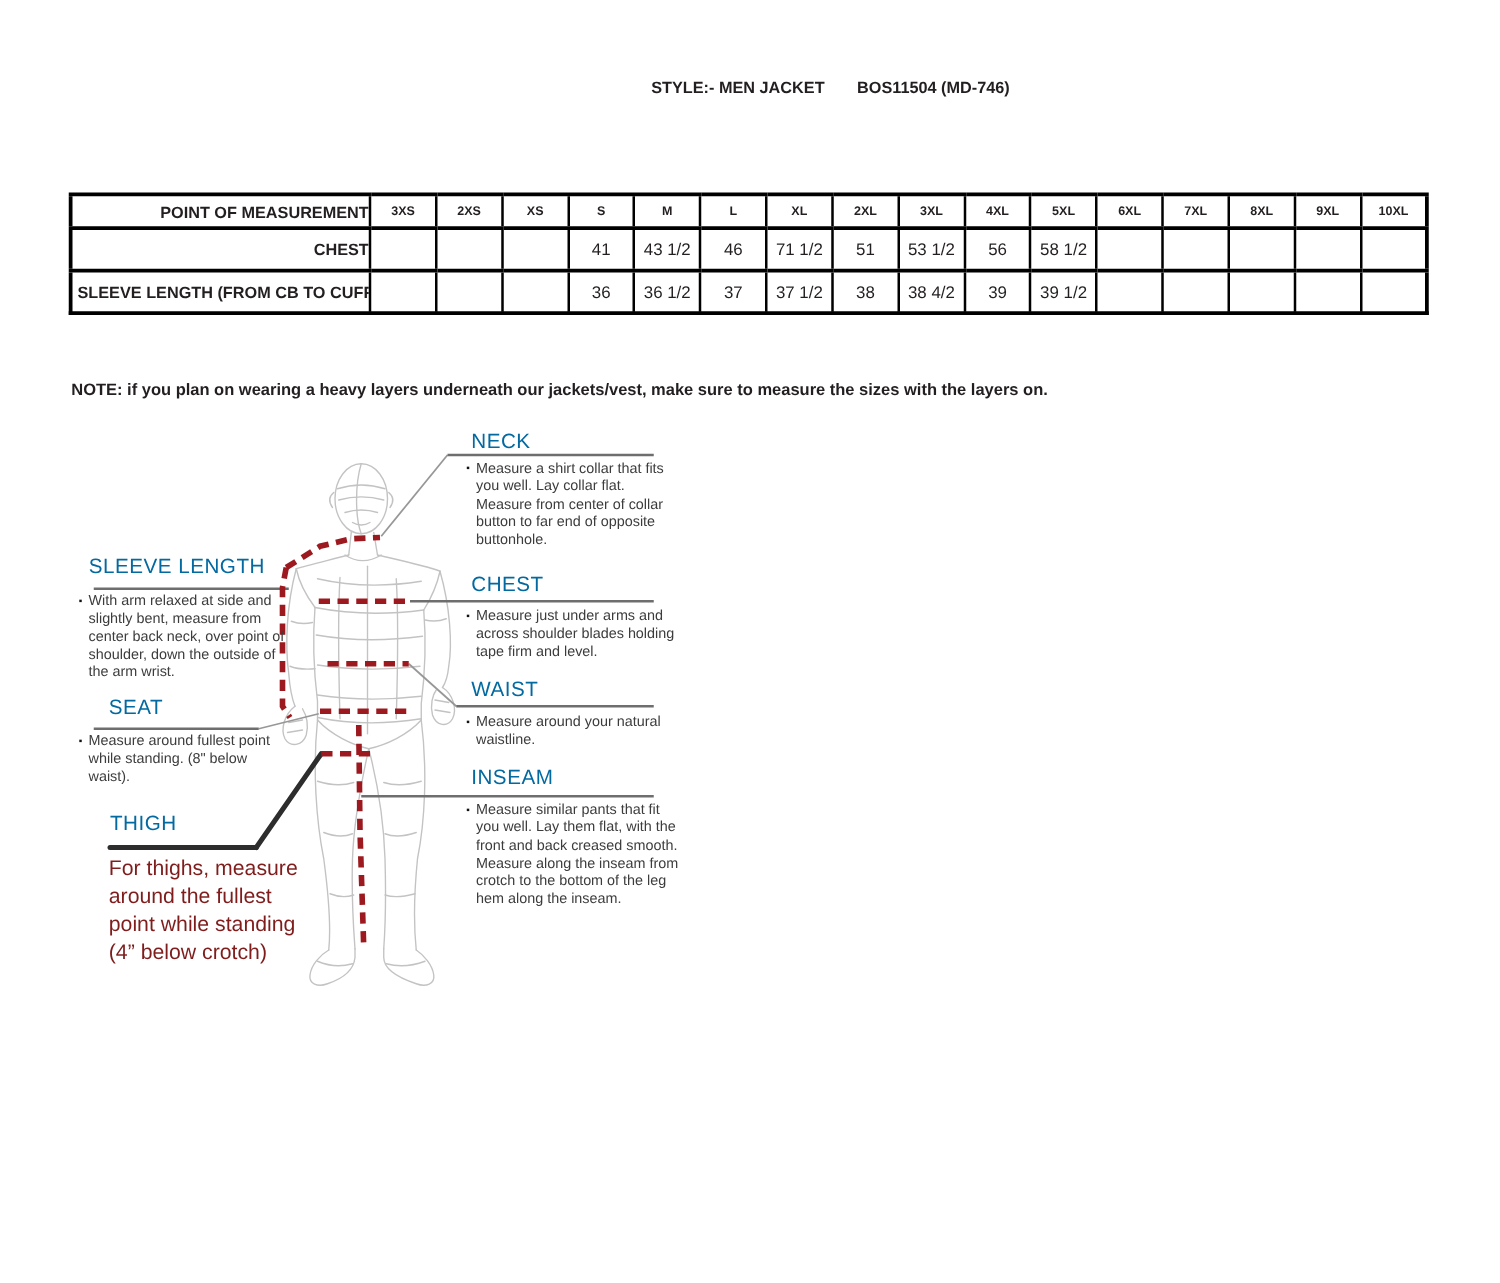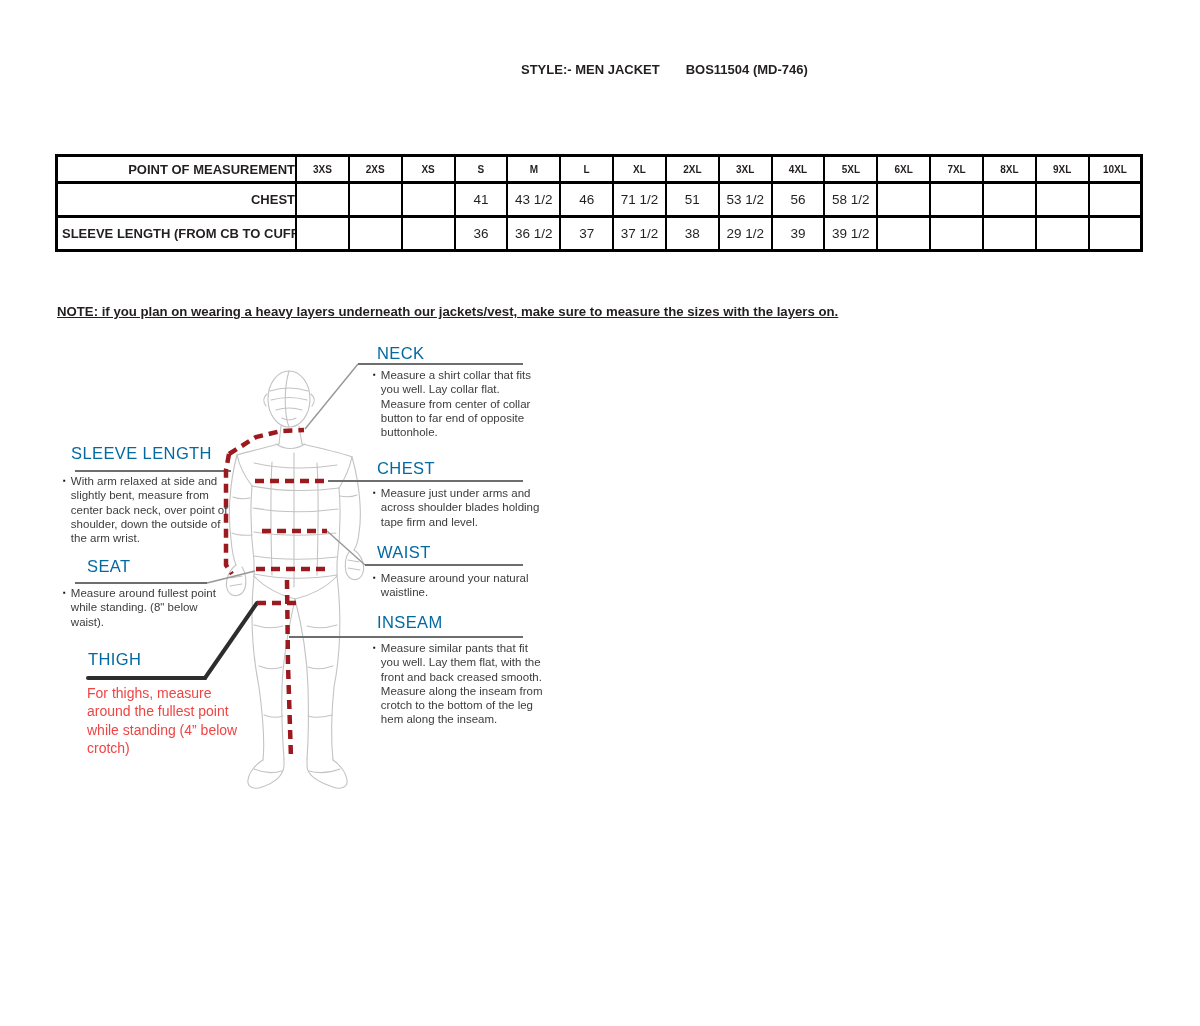--- a/index.html
+++ b/index.html
@@ -21,35 +21,35 @@
     border:2px solid #000;border-top-width:3px;
     text-align:center;padding:0;font-size:13.5px;color:#231f20;
     overflow:hidden;white-space:nowrap;
   }
   .size-table thead th{font-weight:bold;font-size:10px;height:24px;}
   .size-table tbody td{height:31px;font-weight:normal;}
   .size-table .pom{width:233px;text-align:right;padding-left:4px;font-weight:bold;font-size:13px;}
   
   .note{
     position:absolute;left:57px;top:304px;font-weight:bold;font-size:13.2px;
-    color:#231f20;white-space:nowrap;text-decoration:underline;
+    color:#231f20;white-space:nowrap;
   }
   
   .diagram{position:absolute;left:55px;top:335px;width:505px;height:468px;}
   .diagram svg{position:absolute;left:0;top:0;}
   .g-head{
     position:absolute;font-size:16.5px;letter-spacing:.4px;color:#0369a1;
     white-space:nowrap;font-weight:400;
   }
   .g-desc{
     position:absolute;display:flex;gap:5px;align-items:flex-start;
     font-size:11.5px;line-height:1.24;color:#3c3c3c;
   }
   .g-desc .bullet{font-size:8px;line-height:1;margin-top:3px;color:#111;flex:0 0 auto;}
-  .thigh-text{font-size:14px;line-height:1.32;color:#ef4444;align-items:center;}
+  .thigh-text{font-size:17px;line-height:1.32;color:#7f1d1d;align-items:center;}
   
   .pos-neck-h{left:322px;top:9px;}      .pos-neck-d{left:318px;top:33px;width:170px;}
   .pos-chest-h{left:322px;top:124px;}   .pos-chest-d{left:318px;top:151px;width:176px;}
   .pos-waist-h{left:322px;top:208px;}   .pos-waist-d{left:318px;top:236px;width:162px;}
   .pos-inseam-h{left:322px;top:278px;}  .pos-inseam-d{left:318px;top:306px;width:172px;}
   .pos-sleeve-h{left:16px;top:109px;}   .pos-sleeve-d{left:8px;top:139px;width:168px;}
   .pos-seat-h{left:32px;top:222px;}     .pos-seat-d{left:8px;top:251px;width:158px;}
   .pos-thigh-h{left:33px;top:315px;}    .pos-thigh-d{left:32px;top:349px;width:170px;}
 </style>
 </head>
@@ -105,21 +105,21 @@
       <tr>
         <td class="pom">SLEEVE LENGTH (FROM CB TO CUFF)</td>
         <td></td>
         <td></td>
         <td></td>
         <td>36</td>
         <td>36 1/2</td>
         <td>37</td>
         <td>37 1/2</td>
         <td>38</td>
-        <td>29 1/2</td>
+        <td>38 4/2</td>
         <td>39</td>
         <td>39 1/2</td>
         <td></td>
         <td></td>
         <td></td>
         <td></td>
         <td></td>
       </tr>
     </tbody>
 </table>

